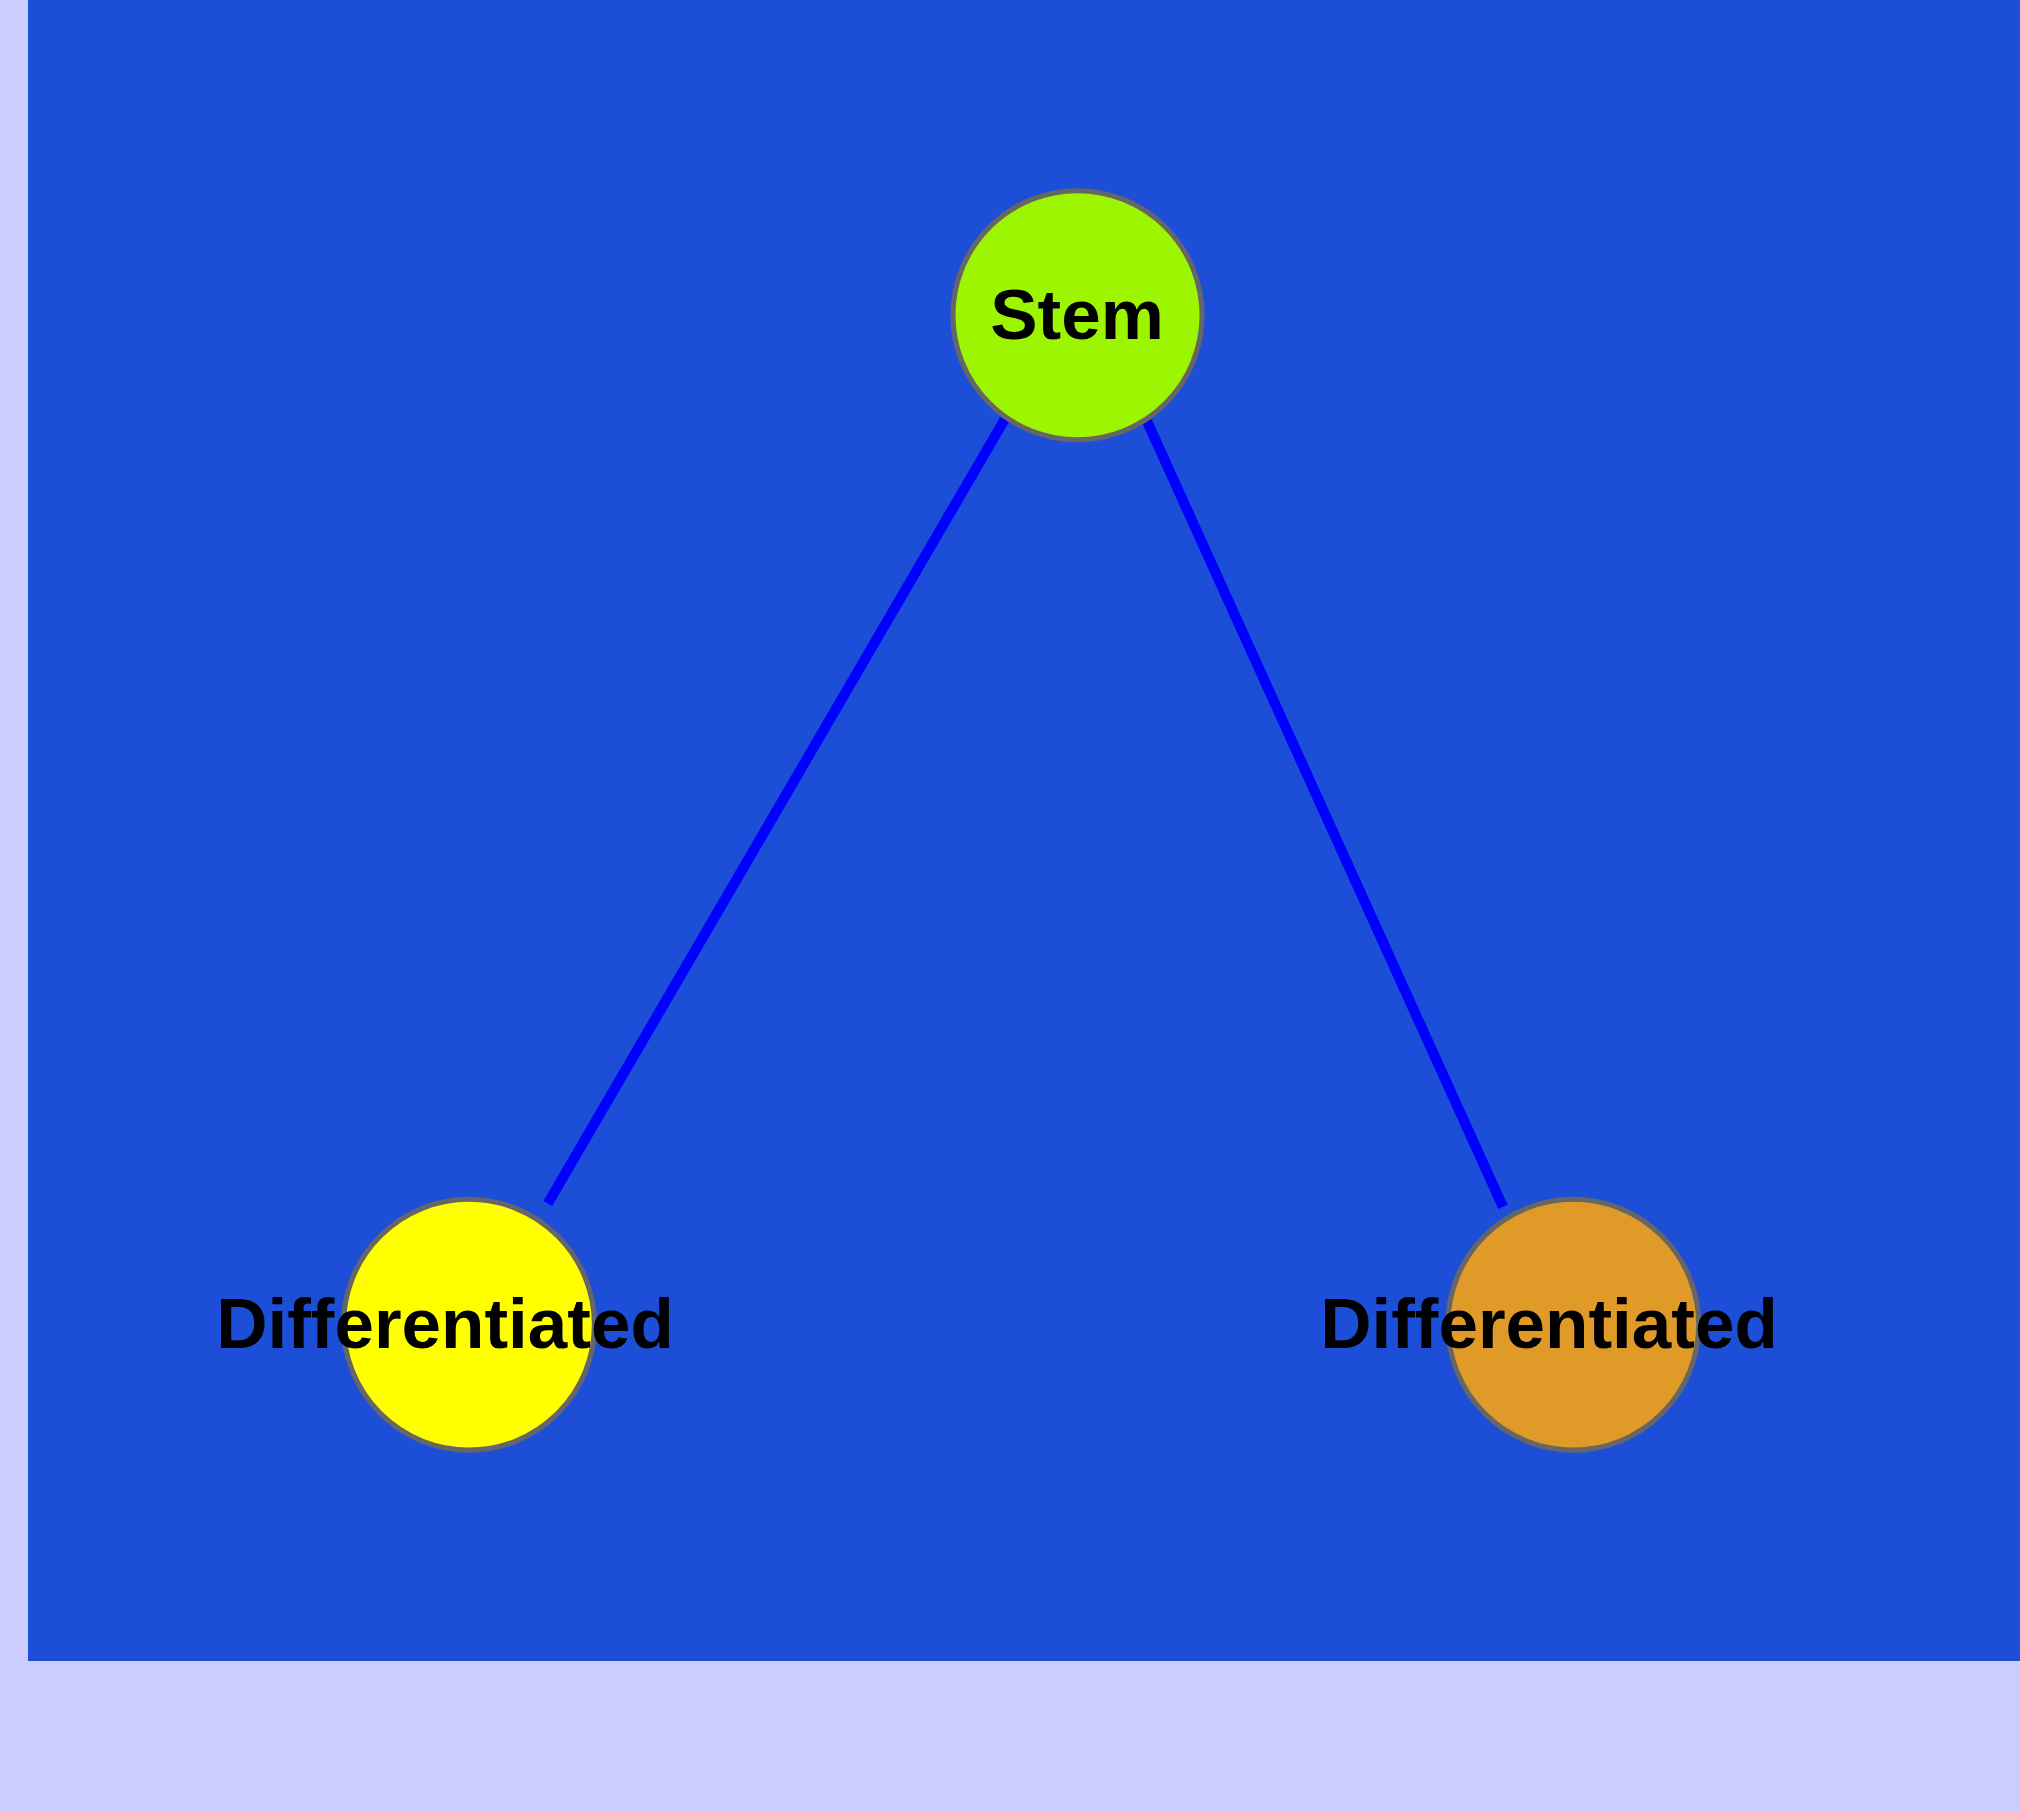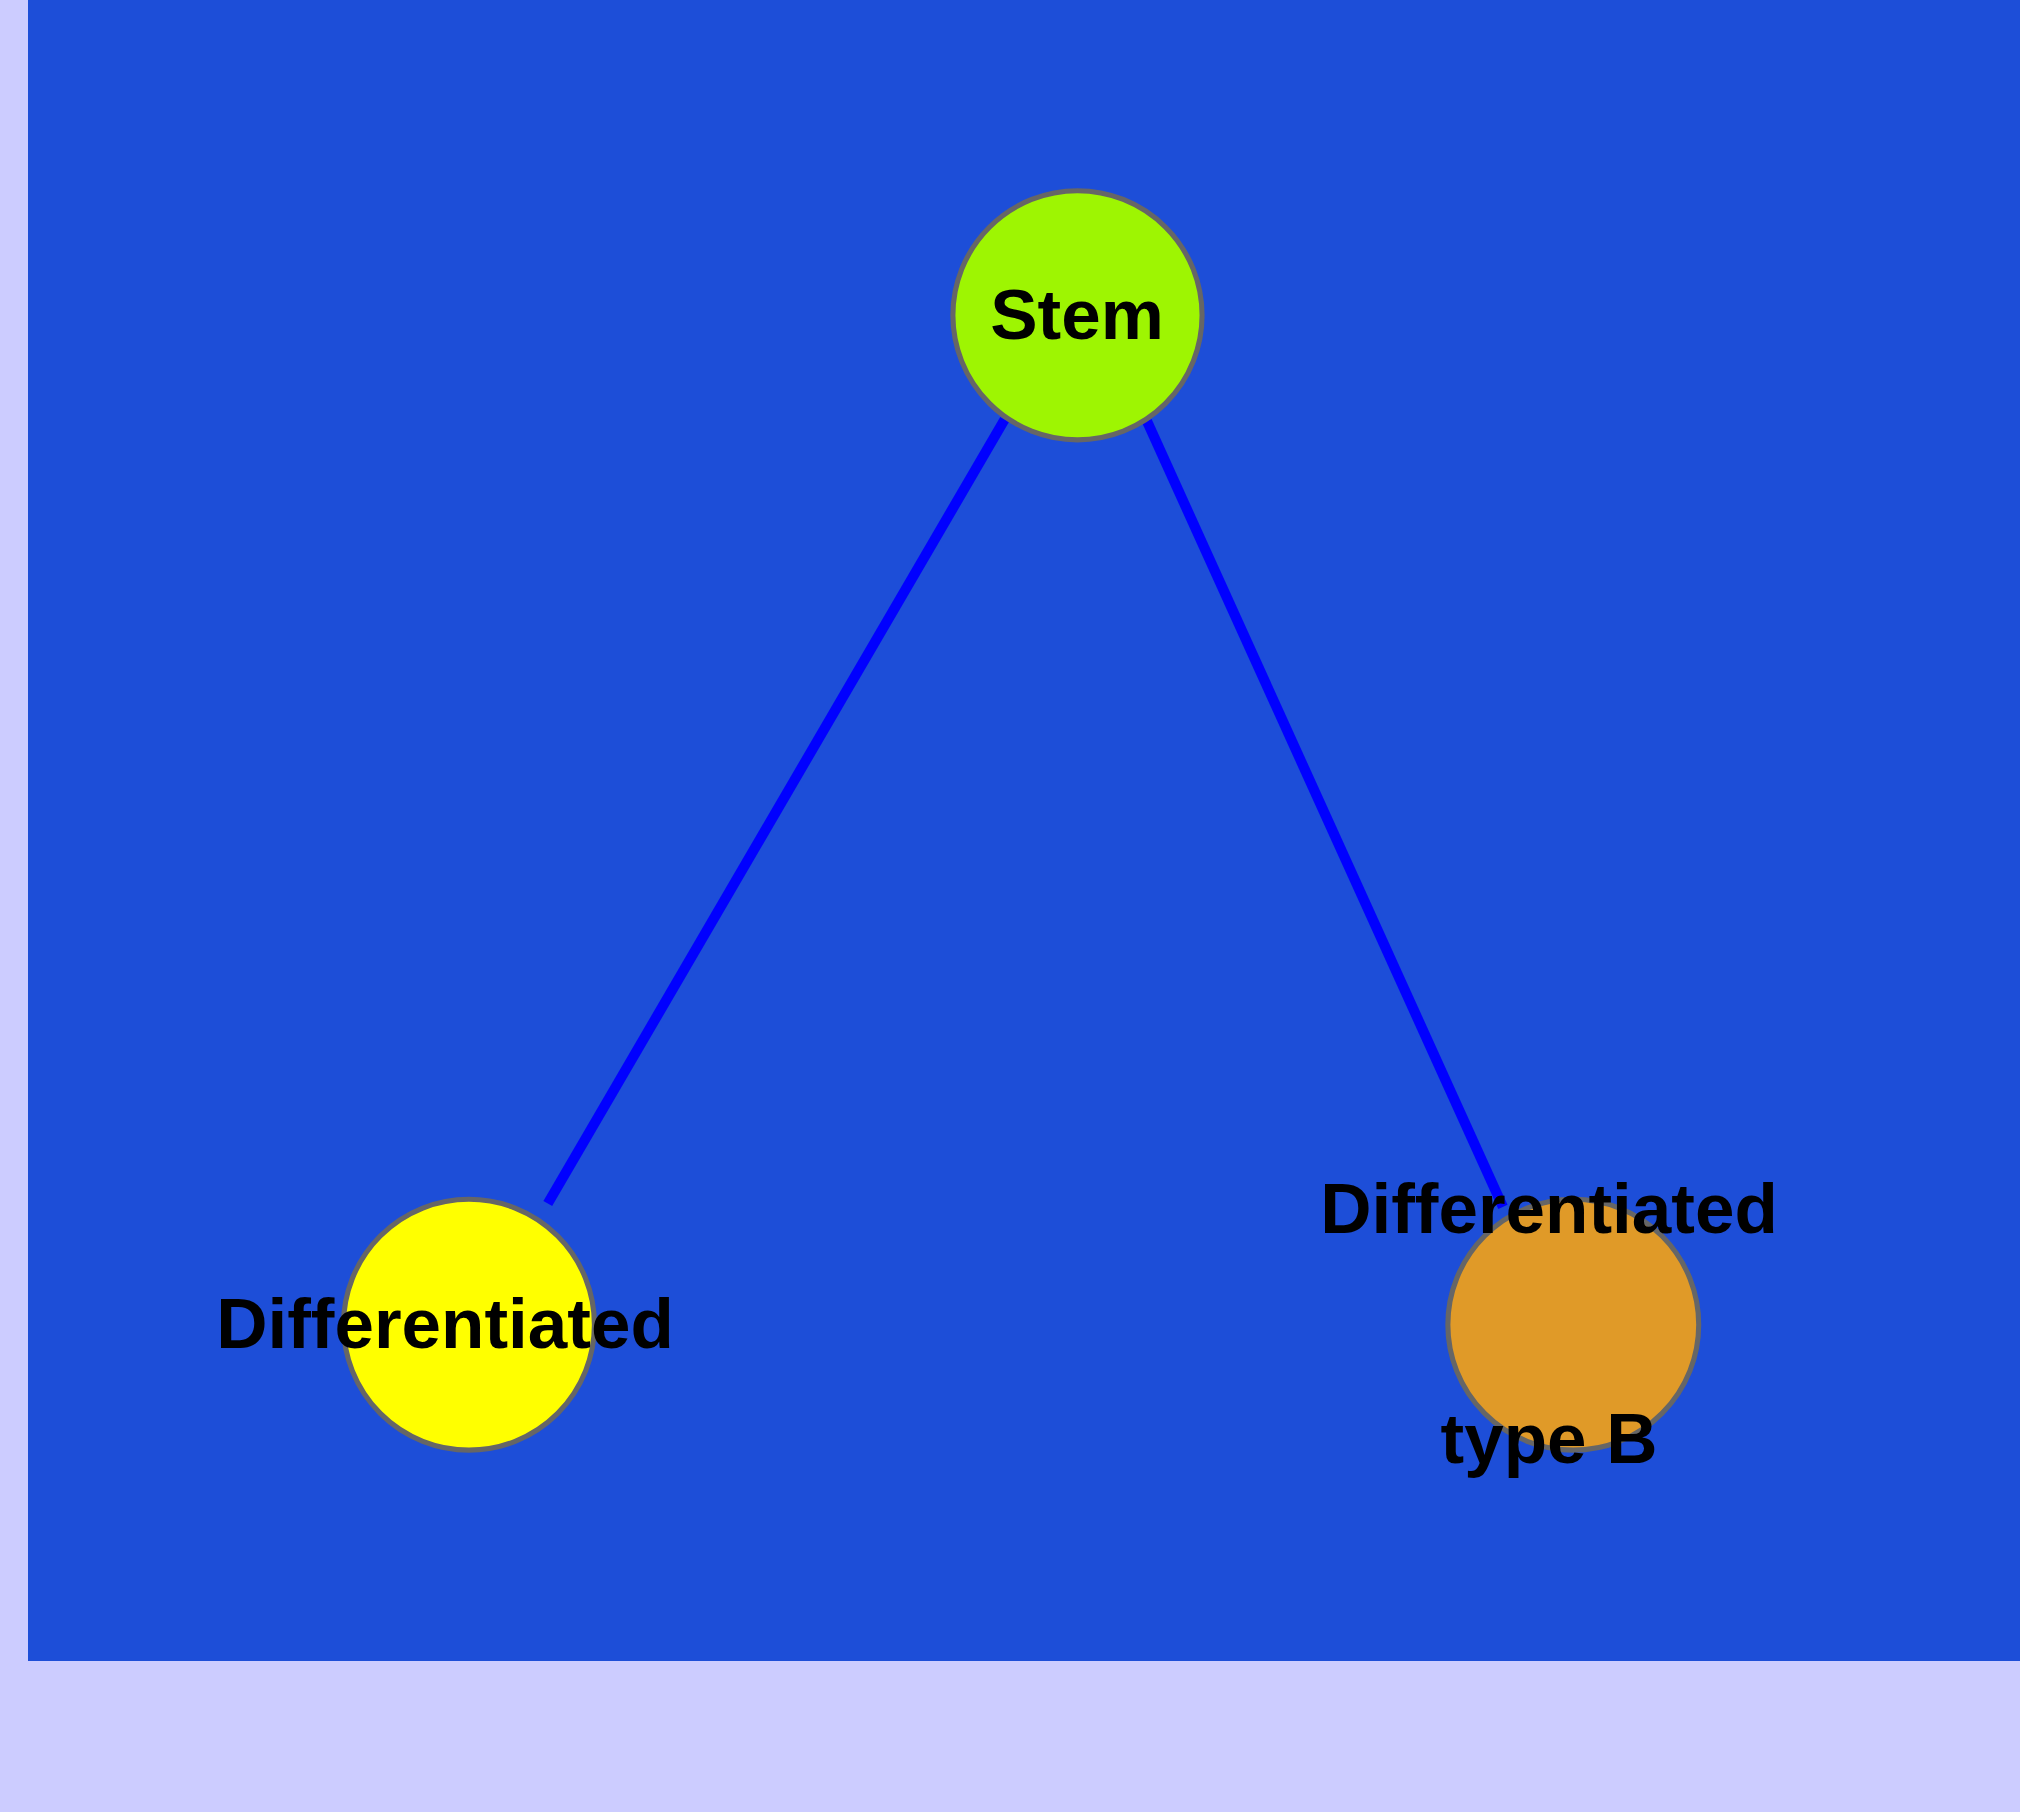--- a/index.html
+++ b/index.html
@@ -62,17 +62,16 @@
   </svg>
 
   <div class="node-label large" style="left:1049px; top:315px;">Stem</div>
 
   <div class="node-label multiline" style="left:417px; top:1325px;">
     <div>Differentiated</div>
   </div>
 
   <div class="node-label multiline" style="left:1521px; top:1325px;">
     <div>Differentiated</div>
-    <div>type B</div>
   </div>
 
 </div>
 
 
 </body></html>

